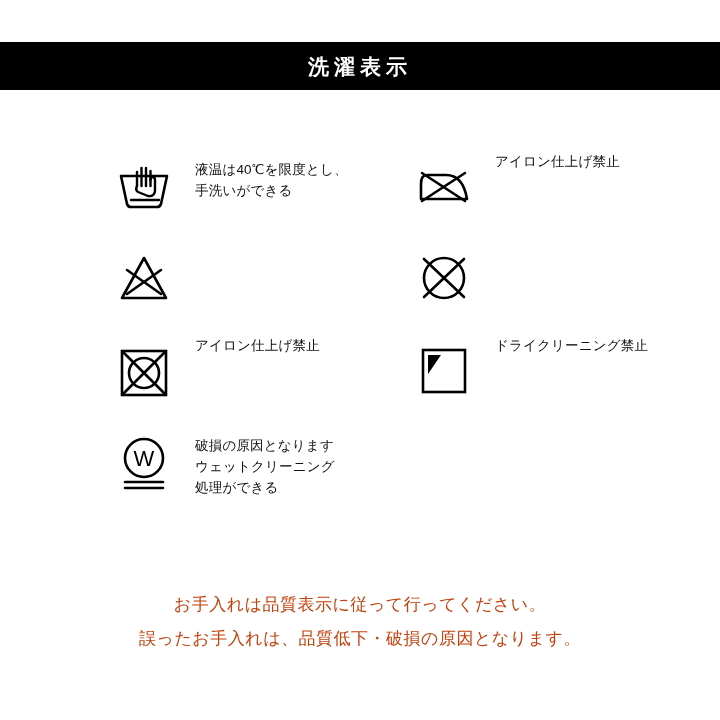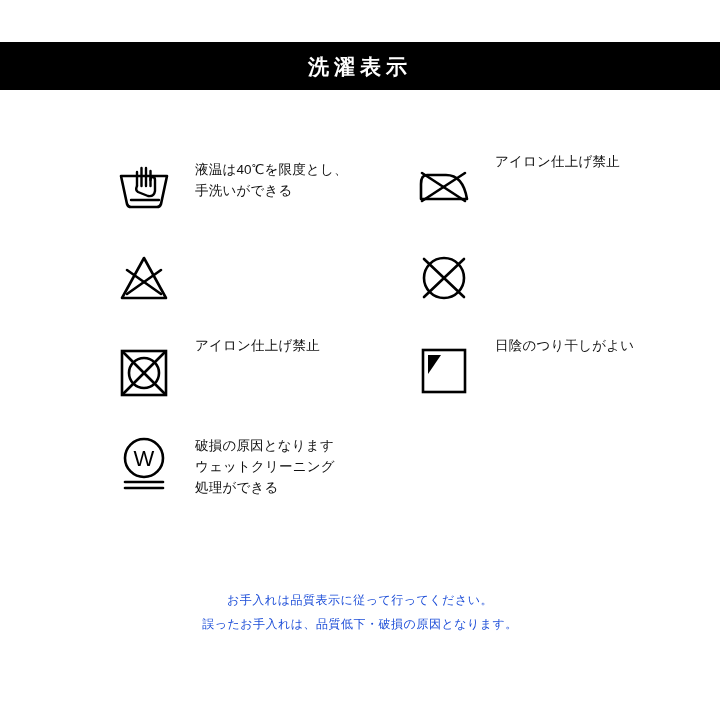--- a/index.html
+++ b/index.html
@@ -91,24 +91,24 @@
   }
   
   .footer {
     position: absolute;
     left: 0;
     top: 588px;
     width: 720px;
     text-align: center;
   }
   .footer-line {
-    font-size: 12px;
+    font-size: 17px;
     line-height: 2.0;
     letter-spacing: 0.5px;
-    color: #1d4ed8;
+    color: #c2410c;
   }
 </style>
 </head>
 <body>
 
 <div class="page">
 
   <div class="header-bar">
     <div class="header-title">洗濯表示</div>
   </div>
@@ -194,21 +194,21 @@
         </div>
       </div>
 
       <div class="care-row">
         <div class="care-icon">
           <svg width="58" height="58" viewBox="0 0 58 58">
             <rect x="8" y="10" width="42" height="42" fill="none" stroke="#000" stroke-width="2.6"></rect>
             <path d="M13 15 L13 34 L26 15 Z" fill="#000"></path>
           </svg>
         </div>
-        <div class="care-text tight">日陰のつり干しがよい</div>
+        <div class="care-text tight">ドライクリーニング禁止</div>
       </div>
 
     </div>
 
   </div>
 
   <div class="footer">
     <div class="footer-line">お手入れは品質表示に従って行ってください。</div>
     <div class="footer-line">誤ったお手入れは、品質低下・破損の原因となります。</div>
   </div>

